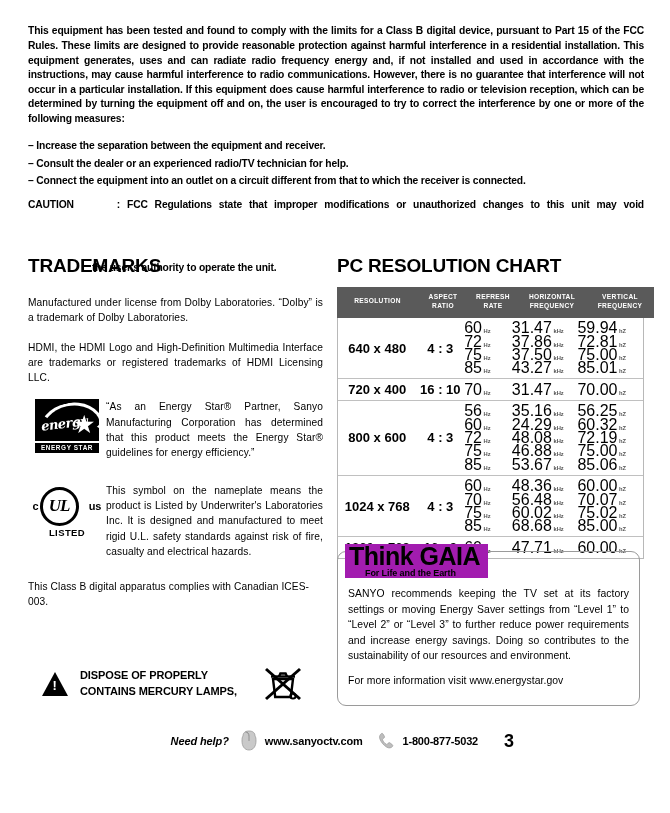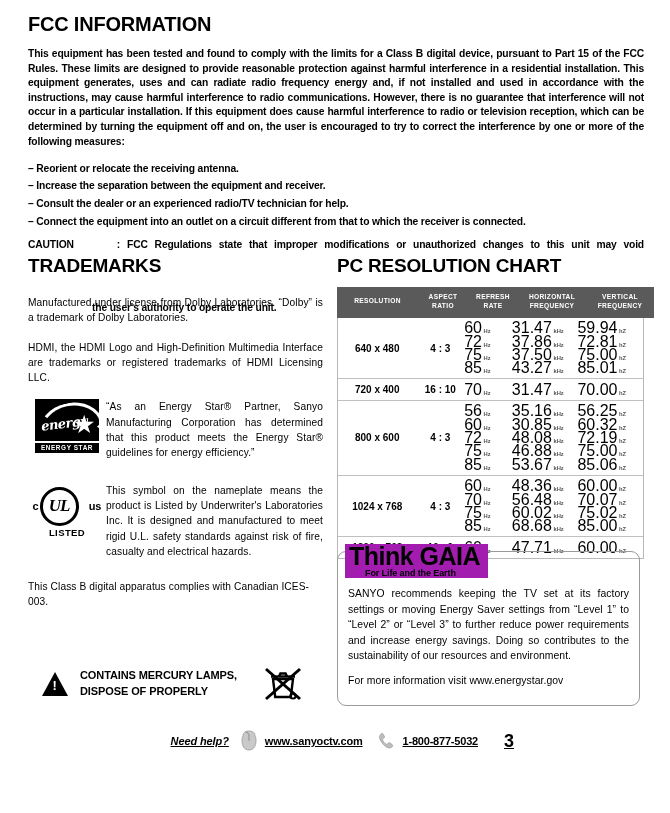--- a/index.html
+++ b/index.html
@@ -334,21 +334,21 @@
   .col-ref   { width: 48px; }
   .col-hor   { width: 66px; }
   .col-ver   { width: 66px; }
   .row-block {
     display: flex;
   }
   .blk-cell {
     display: flex;
     align-items: center;
     justify-content: center;
-    font-size: 10px;
+    font-size: 13px;
     font-weight: bold;
   }
   .stack-cell {
     display: flex;
     flex-direction: column;
     justify-content: center;
   }
   .grp {
     border-bottom: 1px solid #c0c0c0;
   }
@@ -404,21 +404,20 @@
   #footer {
     position: absolute;
     left: 0;
     top: 730px;
     width: 540px;
     display: flex;
     align-items: center;
     justify-content: flex-end;
     padding-right: 26px;
     box-sizing: border-box;
-    text-decoration: underline;
   }
   .need-help {
     font-size: 11px;
     font-weight: bold;
     font-style: italic;
     letter-spacing: -0.1px;
   }
   .foot-url, .foot-phone {
     font-size: 11px;
     font-weight: bold;
@@ -442,25 +441,23 @@
     font-weight: bold;
     margin-left: 26px;
   }
 </style>
 </head>
 <body>
 
 <div class="page">
 
   <section id="fcc-section">
-    <h1 class="h1-title">FCC INFORMATION</h1>
     <p class="fcc-body">This equipment has been tested and found to comply with the limits for a Class B digital device, pursuant to Part 15 of the FCC Rules.  These limits are designed to provide reasonable protection against harmful interference in a residential installation.  This equipment generates, uses and can radiate radio frequency energy and, if not installed and used in accordance with the instructions, may cause harmful interference to radio communications.  However, there is no guarantee that interference will not occur in a particular installation.  If this equipment does cause harmful interference to radio or television reception, which can be determined by turning the equipment off and on, the user is encouraged to try to correct the interference by one or more of the following  measures:</p>
 
     <div class="fcc-bullets">
-      <div class="fcc-bullet">– Reorient or relocate the receiving antenna.</div>
       <div class="fcc-bullet">– Increase the separation between the equipment and receiver.</div>
       <div class="fcc-bullet">– Consult the dealer or an experienced radio/TV technician for help.</div>
       <div class="fcc-bullet">– Connect the equipment into an outlet on a circuit different from that to which the receiver is connected.</div>
     </div>
 
     <div class="caution-block">
       <div class="caution-row">
         <span class="caution-label">CAUTION</span>
         <span class="caution-text">: FCC Regulations state that improper modifications or unauthorized changes to this unit may void</span>
       </div>
@@ -577,21 +574,21 @@
           <div class="blk-cell col-asp">4 : 3</div>
           <div class="stack-cell col-ref">
             <div class="sub-line"><span>56</span><span class="unit">Hz</span></div>
             <div class="sub-line"><span>60</span><span class="unit">Hz</span></div>
             <div class="sub-line"><span>72</span><span class="unit">Hz</span></div>
             <div class="sub-line"><span>75</span><span class="unit">Hz</span></div>
             <div class="sub-line"><span>85</span><span class="unit">Hz</span></div>
           </div>
           <div class="stack-cell col-hor">
             <div class="sub-line"><span>35.16</span><span class="unit">kHz</span></div>
-            <div class="sub-line"><span>30.85</span><span class="unit">kHz</span></div>
+            <div class="sub-line"><span>24.29</span><span class="unit">kHz</span></div>
             <div class="sub-line"><span>48.08</span><span class="unit">kHz</span></div>
             <div class="sub-line"><span>46.88</span><span class="unit">kHz</span></div>
             <div class="sub-line"><span>53.67</span><span class="unit">kHz</span></div>
           </div>
           <div class="stack-cell col-ver">
             <div class="sub-line"><span>56.25</span><span class="unit">hZ</span></div>
             <div class="sub-line"><span>60.32</span><span class="unit">hZ</span></div>
             <div class="sub-line"><span>72.19</span><span class="unit">hZ</span></div>
             <div class="sub-line"><span>75.00</span><span class="unit">hZ</span></div>
             <div class="sub-line"><span>85.06</span><span class="unit">hZ</span></div>
@@ -641,22 +638,22 @@
     <div class="gaia-sub">For Life and the Earth</div>
   </div>
   <div class="gaia-body">
     <p>SANYO recommends keeping the TV set at its factory settings or moving Energy Saver settings from “Level 1” to “Level 2” or “Level 3” to further reduce power requirements and increase energy savings. Doing so contributes to the sustainability of our resources and environment.</p>
     <p>For more information visit www.energystar.gov</p>
   </div>
 
   <div id="mercury-block">
     <div class="warn-tri"></div>
     <div class="mercury-text">
+      <div>DISPOSE OF PROPERLY</div>
       <div>CONTAINS MERCURY LAMPS,</div>
-      <div>DISPOSE OF PROPERLY</div>
     </div>
     <div class="wee-icon">
       <svg width="40" height="42" viewBox="0 0 40 42" aria-hidden="true">
         <g fill="none" stroke="#000" stroke-width="2.4">
           <path d="M10 16 h20 l-2.2 18 h-15.6 z"></path>
           <path d="M8 13.5 h24"></path>
           <path d="M16 13.5 l1.4 -3 h5.2 l1.4 3"></path>
           <path d="M3 6 L37 36" stroke-width="3"></path>
           <path d="M37 6 L3 36" stroke-width="3"></path>
         </g>

